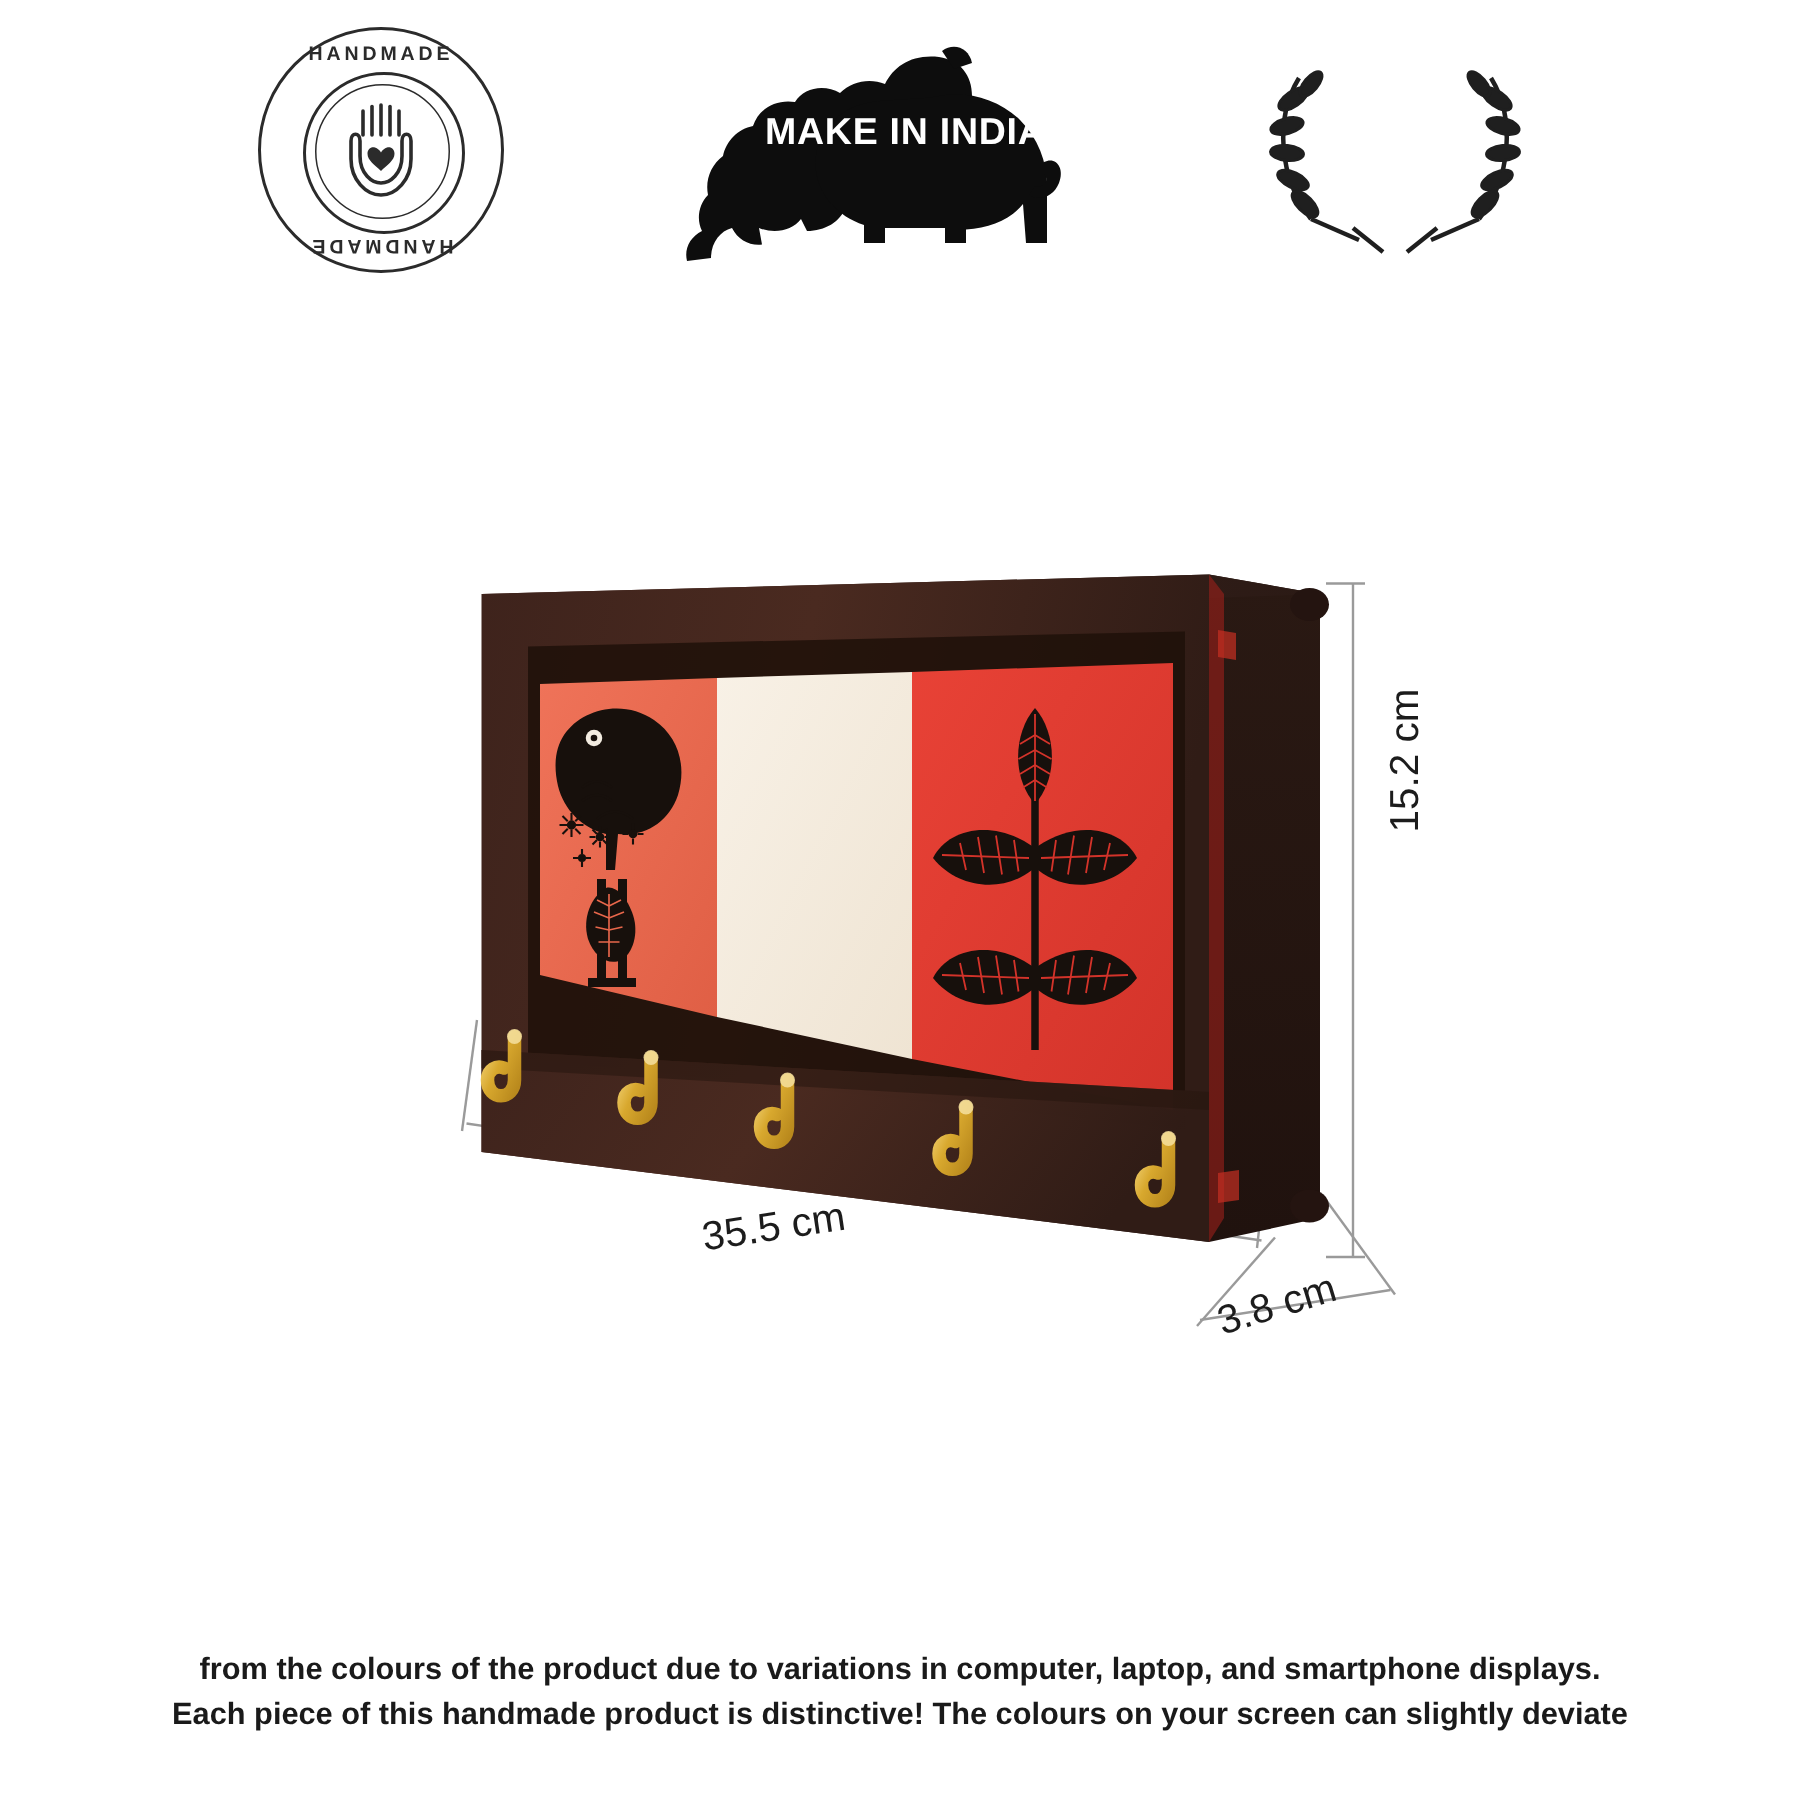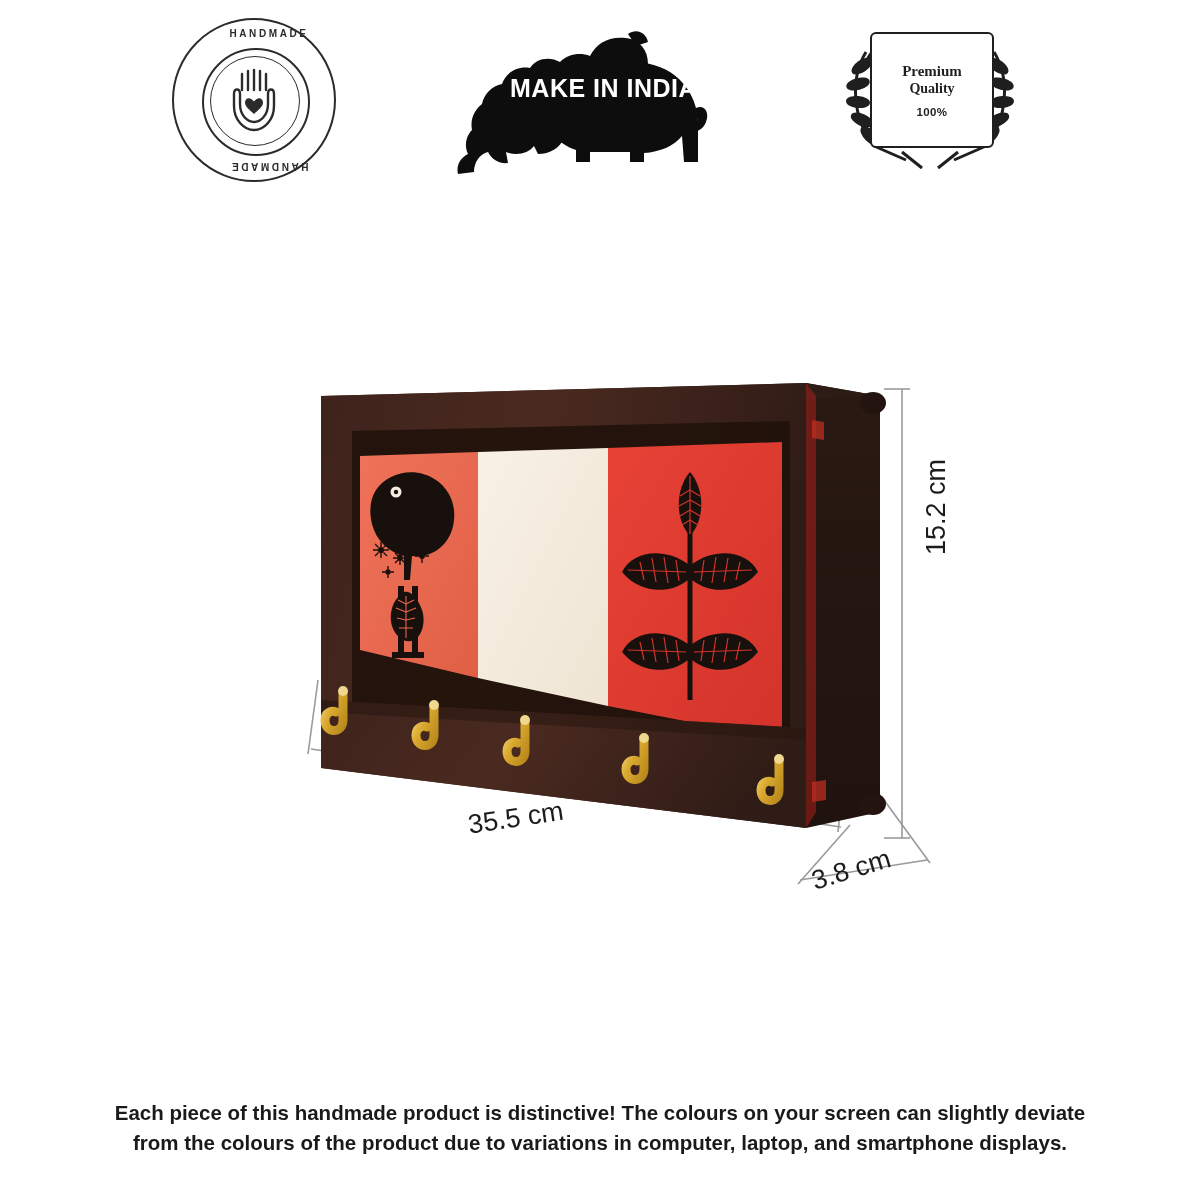--- a/index.html
+++ b/index.html
@@ -57,26 +57,25 @@
   }
   .badge-handmade .hand-glyph {
     position: absolute;
     left: 52px;
     top: 50px;
     width: 60px;
     height: 64px;
   }
   .circ-text {
     position: absolute;
-    font-size: 10px;
+    font-size: 13px;
     letter-spacing: 2.6px;
     font-weight: 700;
     color: #2b2b2b;
     white-space: nowrap;
-    margin-left: 15px;
   }
   .circ-text.top {
     top: 10px;
     left: 50%;
     transform: translateX(-50%);
   }
   .circ-text.bottom {
     bottom: 10px;
     left: 50%;
     transform: translateX(-50%) rotate(180deg);
@@ -275,25 +274,20 @@
           <ellipse cx="158" cy="98" rx="11" ry="5" transform="rotate(-25 158 98)"></ellipse>
           <ellipse cx="150" cy="114" rx="11" ry="5" transform="rotate(-45 150 114)"></ellipse>
           <ellipse cx="146" cy="34" rx="10" ry="4.5" transform="rotate(50 146 34)"></ellipse>
         </g>
         <path d="M34 124 L66 138" stroke-width="3" fill="none"></path>
         <path d="M146 124 L114 138" stroke-width="3" fill="none"></path>
         <path d="M62 130 L82 146" stroke-width="3" fill="none"></path>
         <path d="M118 130 L98 146" stroke-width="3" fill="none"></path>
       </g>
     </svg>
-    <div class="seal">
-      <span class="line1">Premium</span>
-      <span class="line2">Quality</span>
-      <span class="pct">100%</span>
-    </div>
   </div>
 </div>
 
 <div class="product-stage">
 
   <svg class="product-svg" width="1200" height="880" viewBox="0 0 1200 880">
     <defs>
       <linearGradient id="woodTop" x1="0" y1="0" x2="1" y2="0">
         <stop offset="0%" stop-color="#4a2a21"></stop>
         <stop offset="55%" stop-color="#35201a"></stop>
@@ -454,15 +448,15 @@
       <circle cx="779" cy="559" r="5"></circle>
     </g>
   </svg>
 
   <span class="dim-label dim-height">15.2 cm</span>
   <span class="dim-label dim-width">35.5 cm</span>
   <span class="dim-label dim-depth">3.8 cm</span>
 </div>
 
 <div class="disclaimer">
+  <span class="l">from the colours of the product due to variations in computer, laptop, and smartphone displays.</span>
   <span class="l">Each piece of this handmade product is distinctive! The colours on your screen can slightly deviate</span>
-  <span class="l">from the colours of the product due to variations in computer, laptop, and smartphone displays.</span>
 </div>
 
 </body></html>

